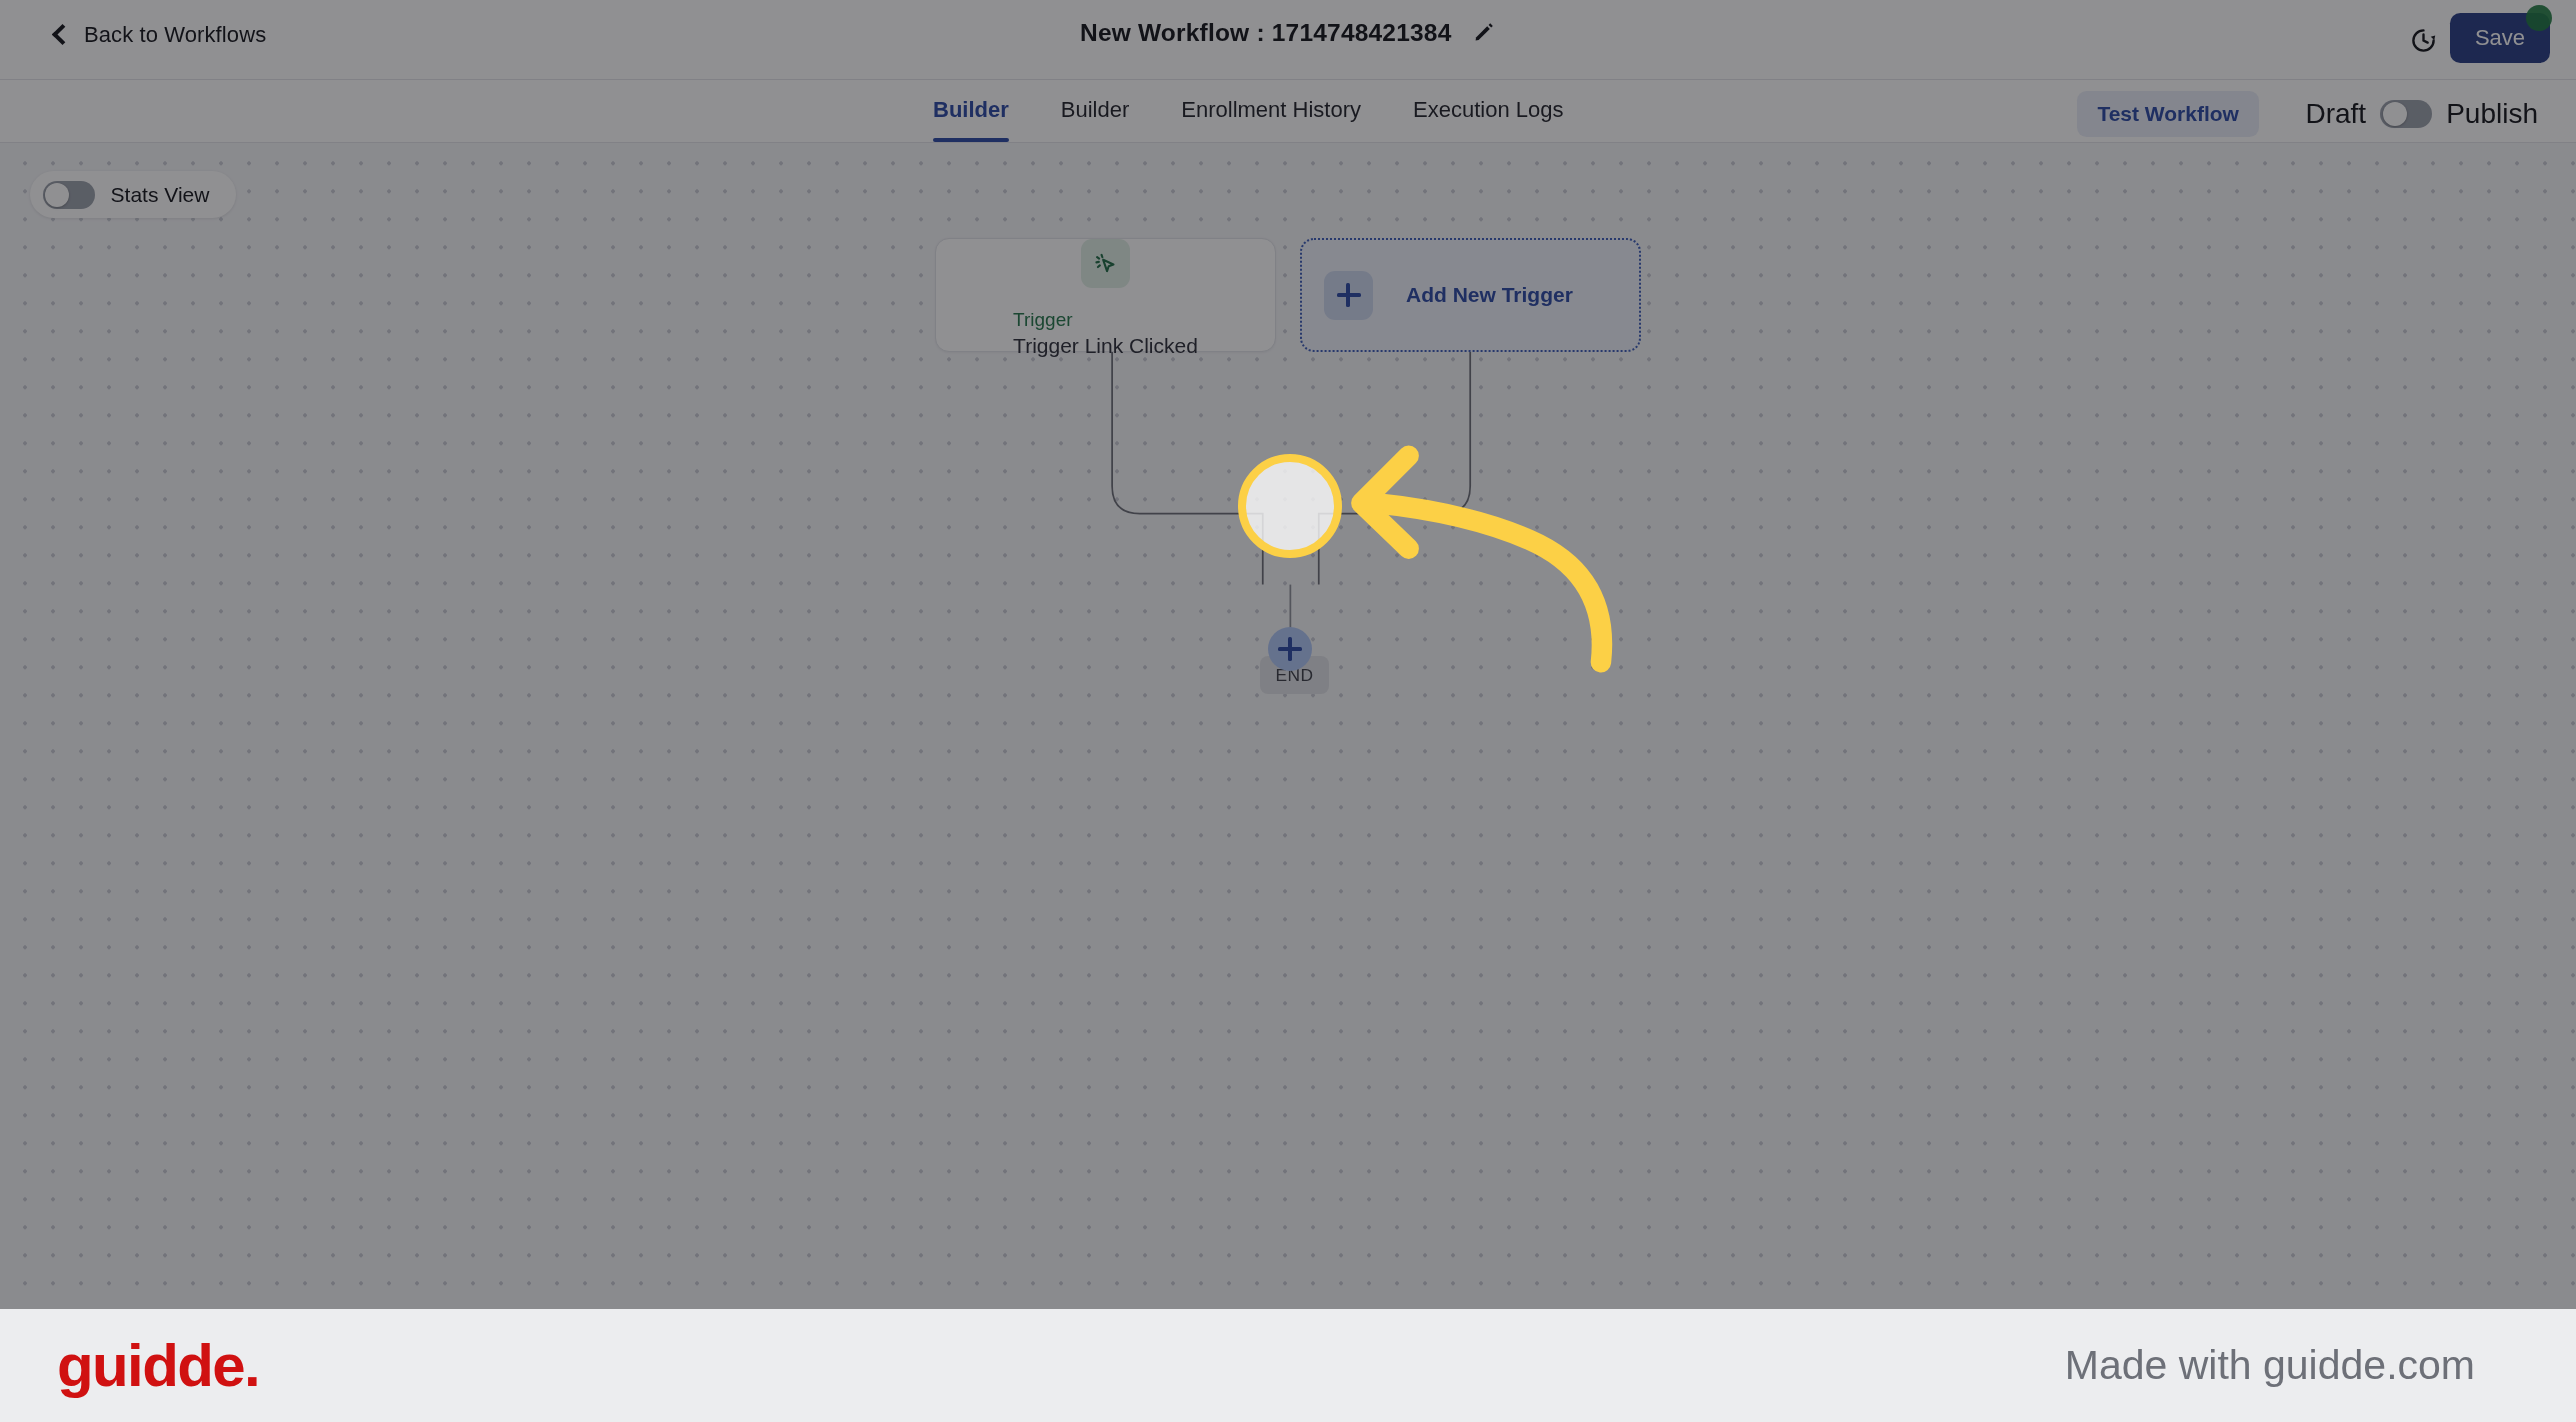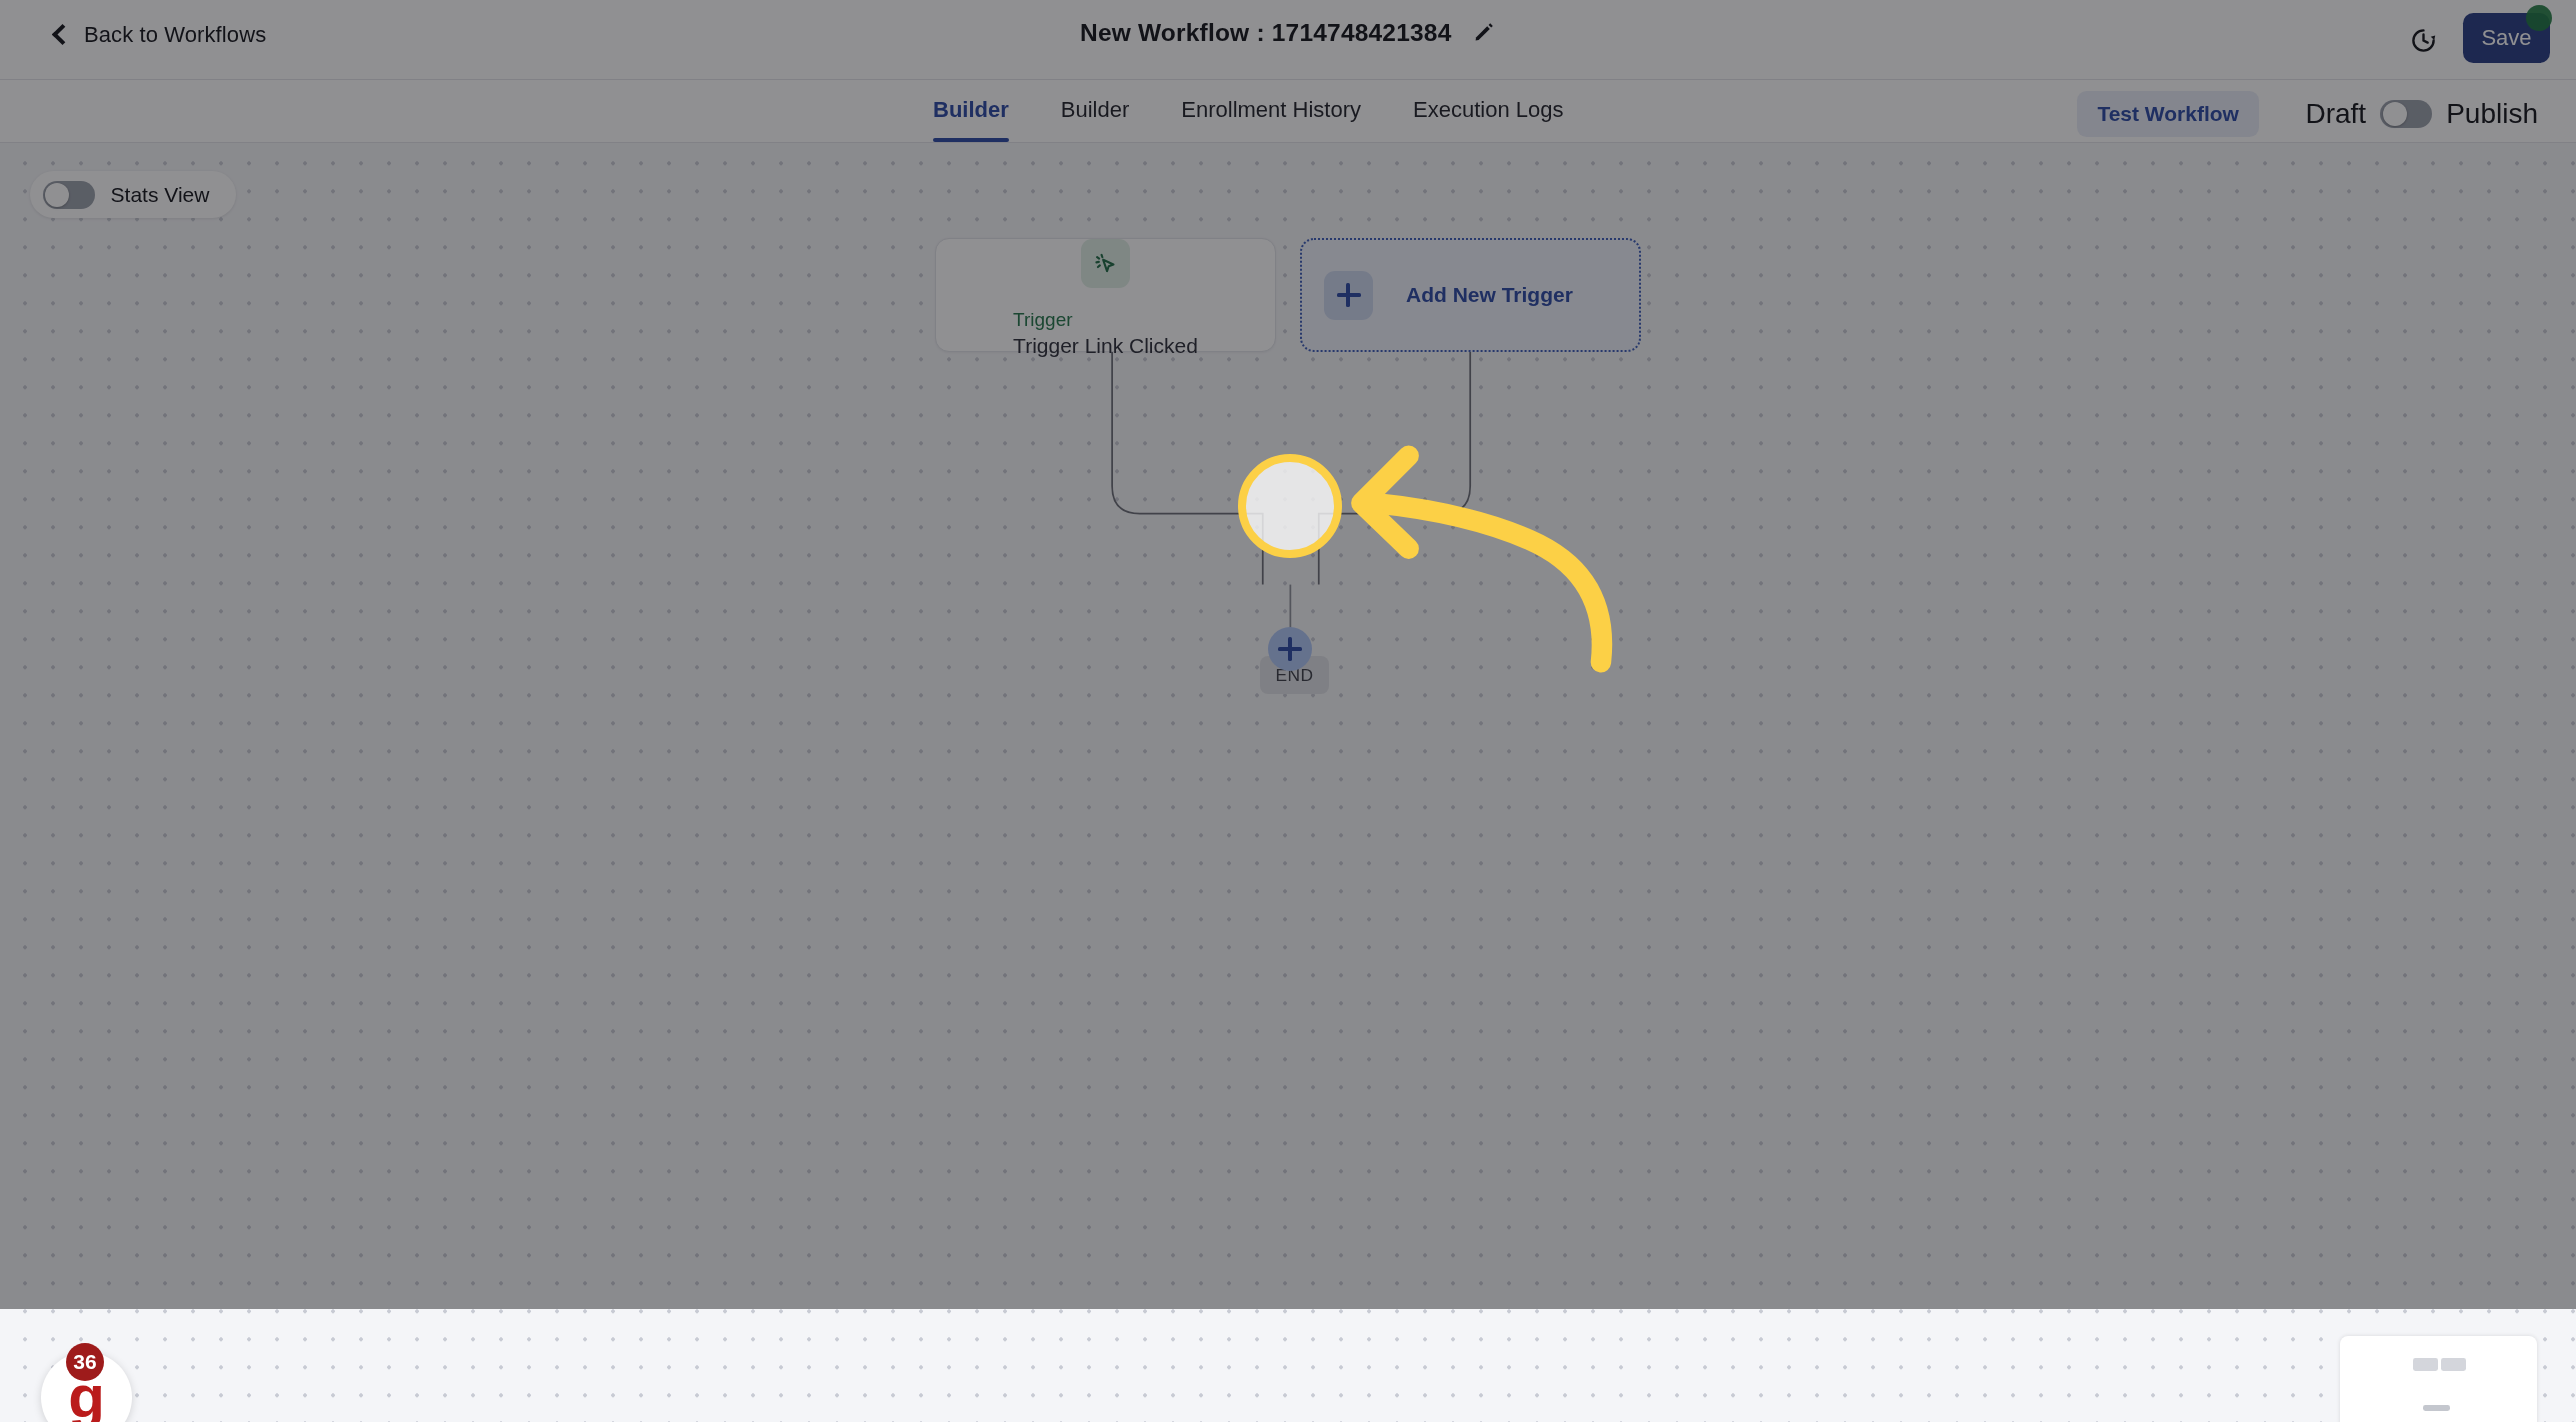--- a/index.html
+++ b/index.html
@@ -47,21 +47,21 @@
   }
   .title-text { font-size: 24.5px; font-weight: bold; color: #12131a; letter-spacing: 0.2px; }
   .pencil-icon { width: 24px; height: 24px; display: block; }
 
   .history-icon {
     position: absolute; right: 139px; top: 27px;
     width: 27px; height: 27px; cursor: pointer;
   }
   .save-btn {
     position: absolute; right: 26px; top: 13.4px;
-    width: 87px; height: 50px; border-radius: 10.3px;
+    width: 100px; height: 50px; border-radius: 10.3px;
     background: #273c83; color: #ffffff;
     font-size: 22px; border: none; cursor: pointer;
     display: flex; align-items: center; justify-content: center;
   }
   .green-dot {
     position: absolute; right: 24px; top: 4.7px;
     width: 26px; height: 26px; border-radius: 50%;
     background: #1d7a3f; opacity: .92;
   }
 
@@ -373,15 +373,19 @@
 
   <div class="dim"></div>
 
   <div class="spotlight"></div>
 
   <svg class="arrow-svg" viewBox="0 0 420 340">
     <path d="M340 320 Q352 210 250 165 Q170 130 52 118" fill="none" stroke="#fcd046" stroke-width="26" stroke-linecap="round"></path>
     <path d="M96 58 L36 118 L96 176" fill="none" stroke="#fcd046" stroke-width="26" stroke-linecap="round" stroke-linejoin="round"></path>
   </svg>
 
+  <div class="banner">
+    <span class="banner-logo">guidde.</span>
+    <span class="banner-made">Made with guidde.com</span>
+  </div>
 
 </div>
 
 
 </body></html>

